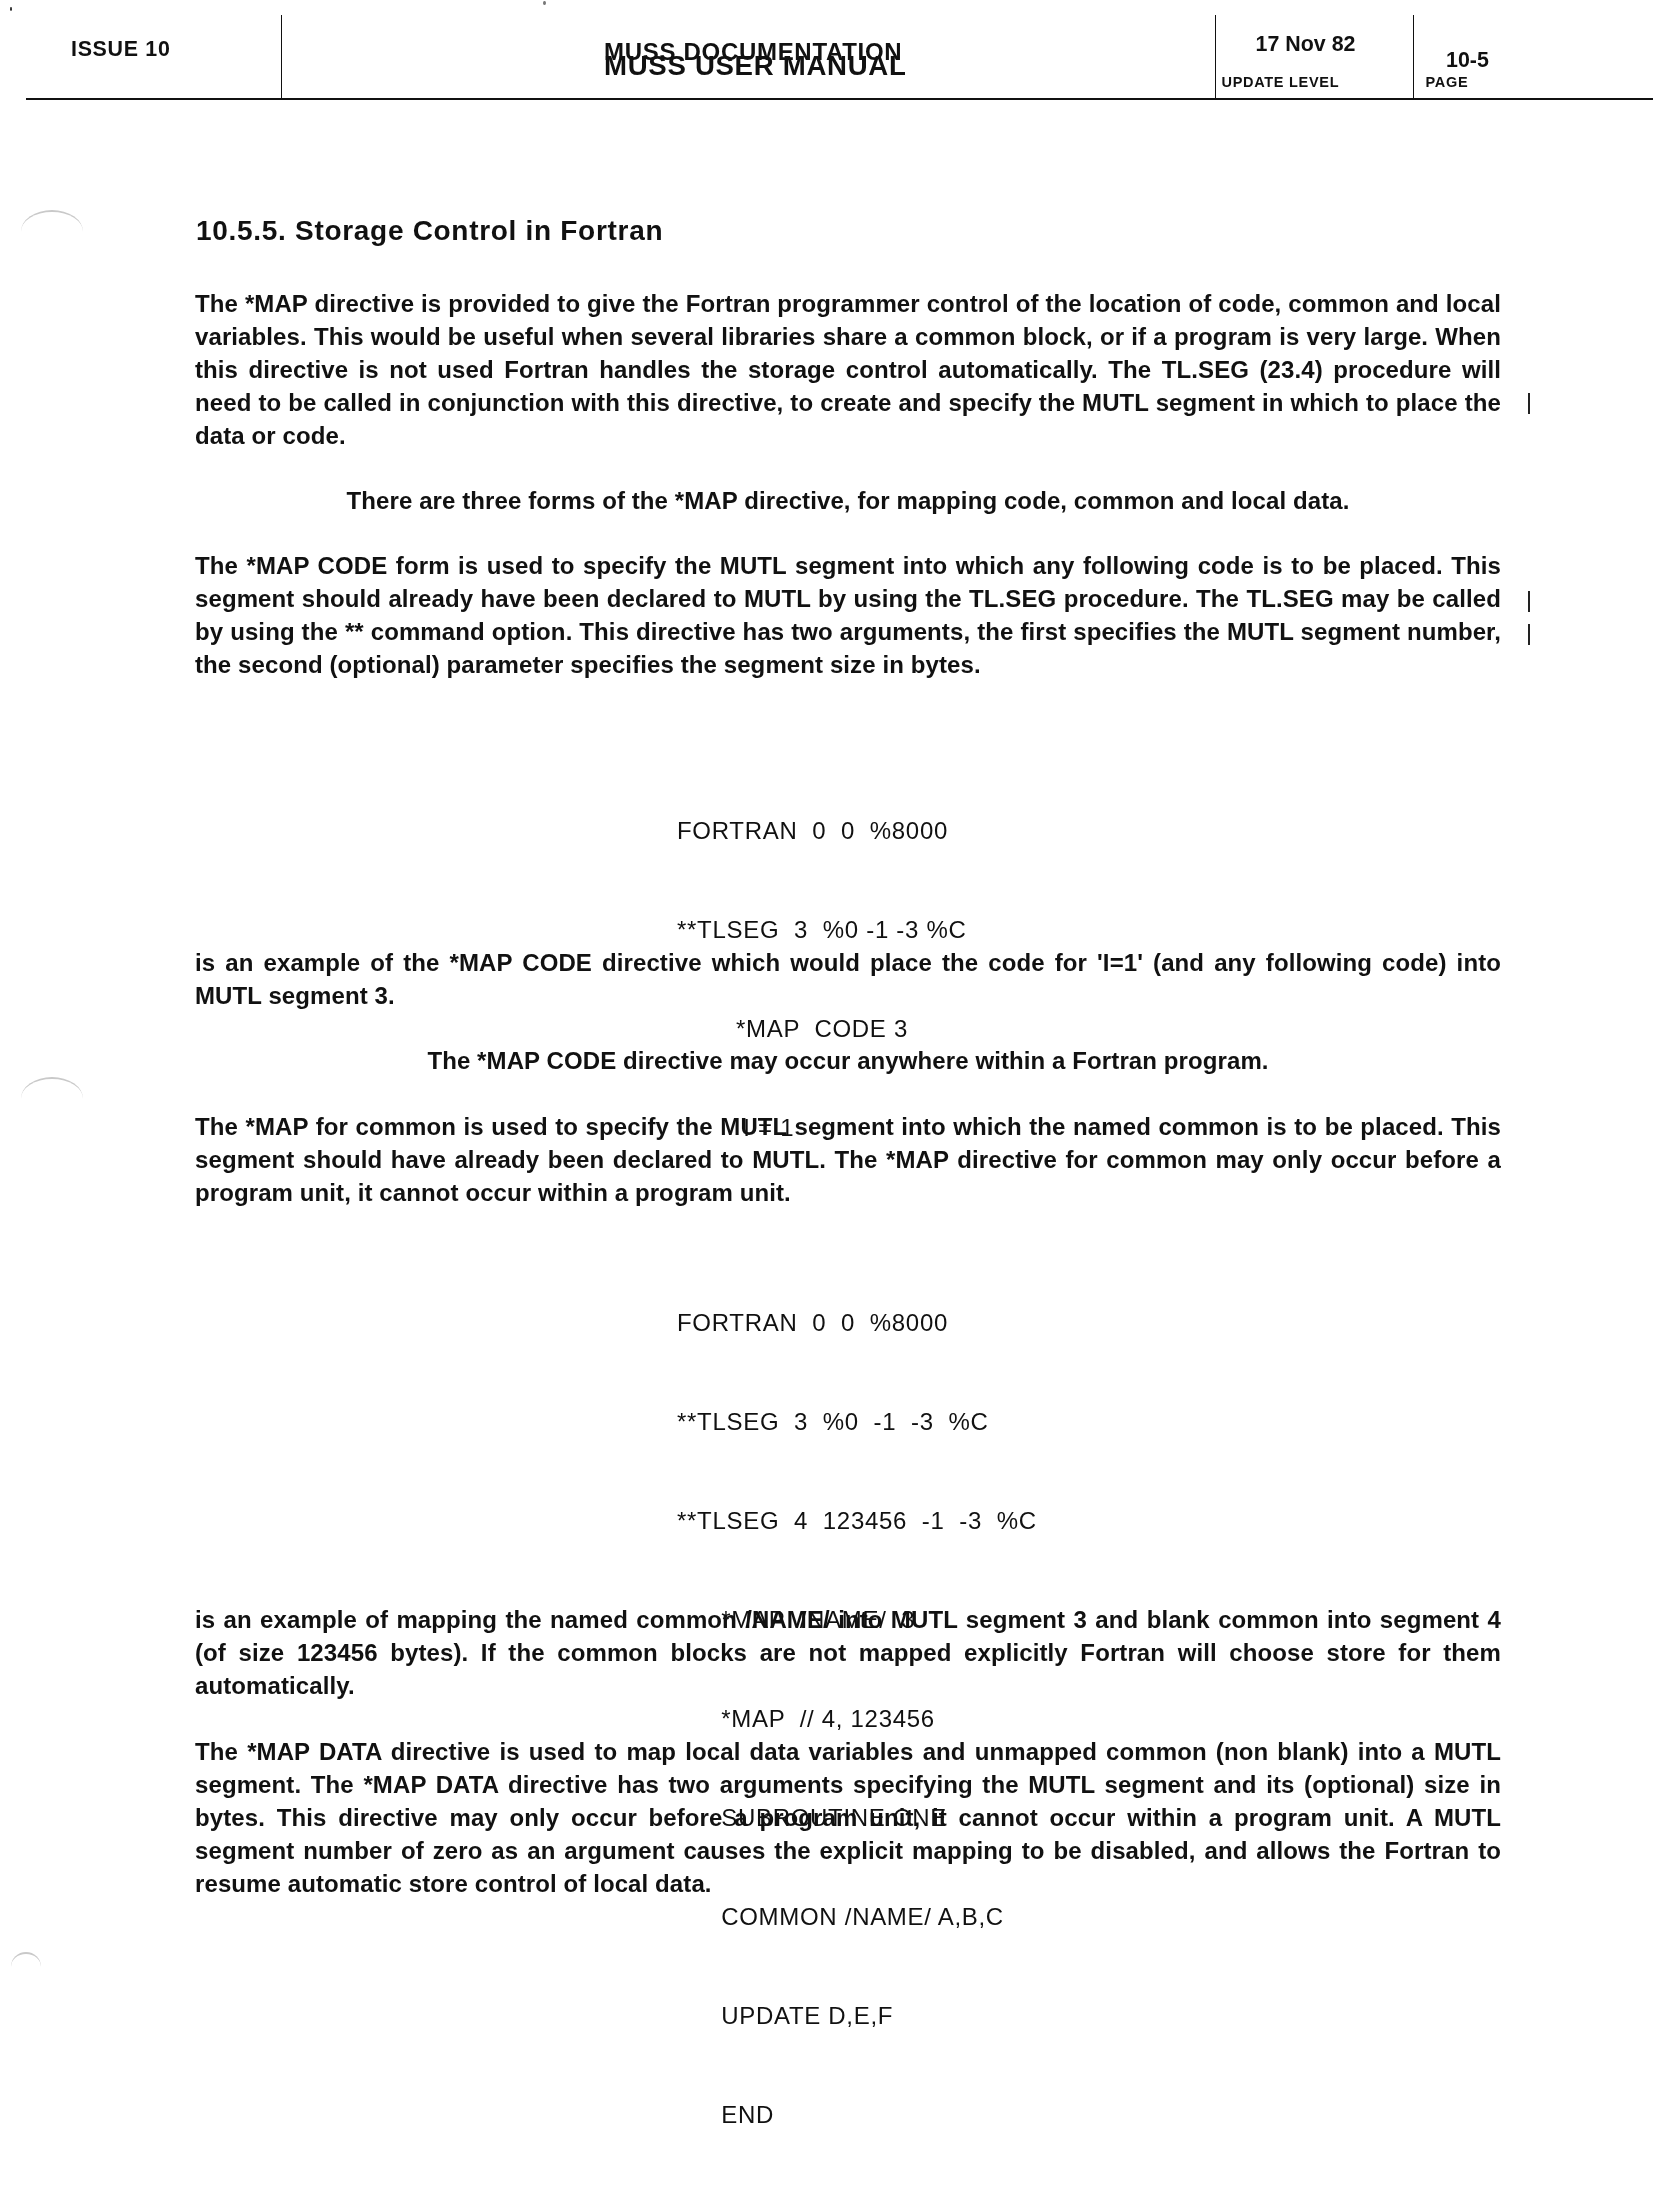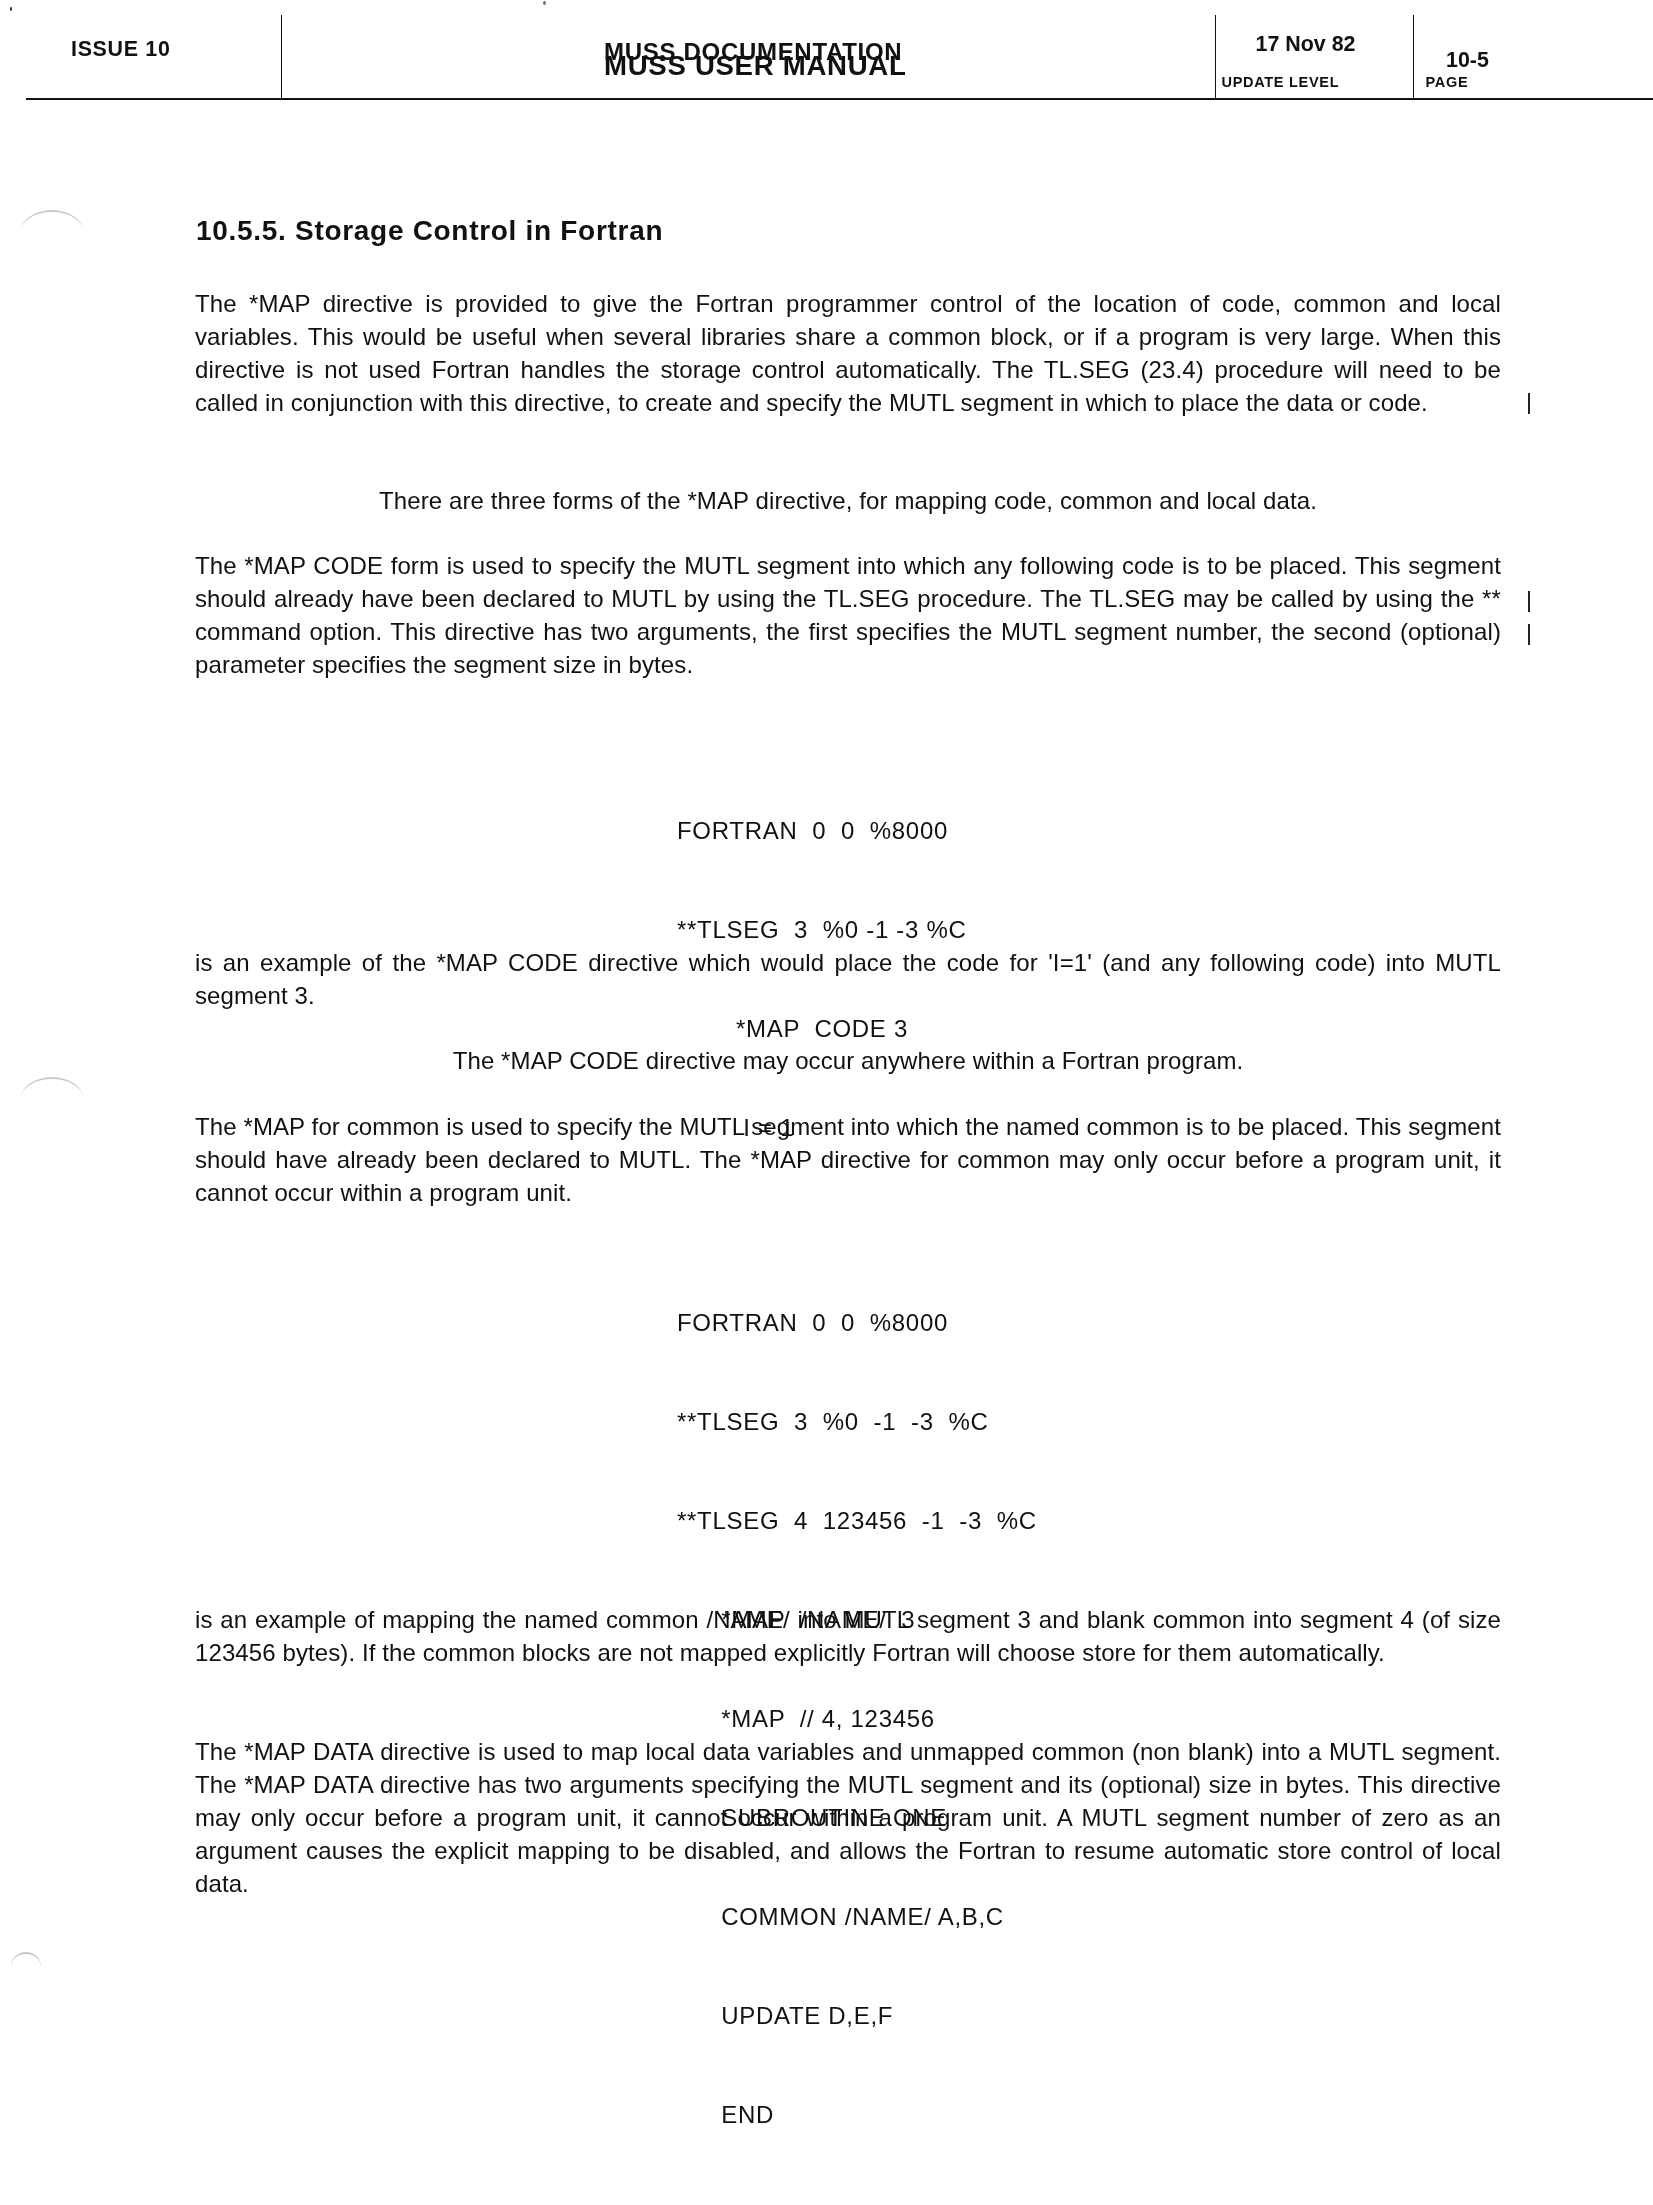--- a/index.html
+++ b/index.html
@@ -48,20 +48,21 @@
   }
   
   .section-title {
     position: absolute; left: 196px; top: 215px;
     font-size: 28px; font-weight: bold; letter-spacing: 0.7px;
   }
   .para {
     position: absolute; left: 195px; width: 1306px;
     font-size: 24px; line-height: 33px; text-align: justify;
     letter-spacing: 0.1px;
+    font-weight: bold;
   }
   .para.last-ragged { text-align: center; }
   .code {
     position: absolute;
     font-family: "Liberation Sans", "DejaVu Sans", sans-serif;
     font-size: 24px; line-height: 33px; white-space: pre;
     letter-spacing: 0.7px;
   }
   .code .ln { display: block; height: 33px; }
   .change-bar {

